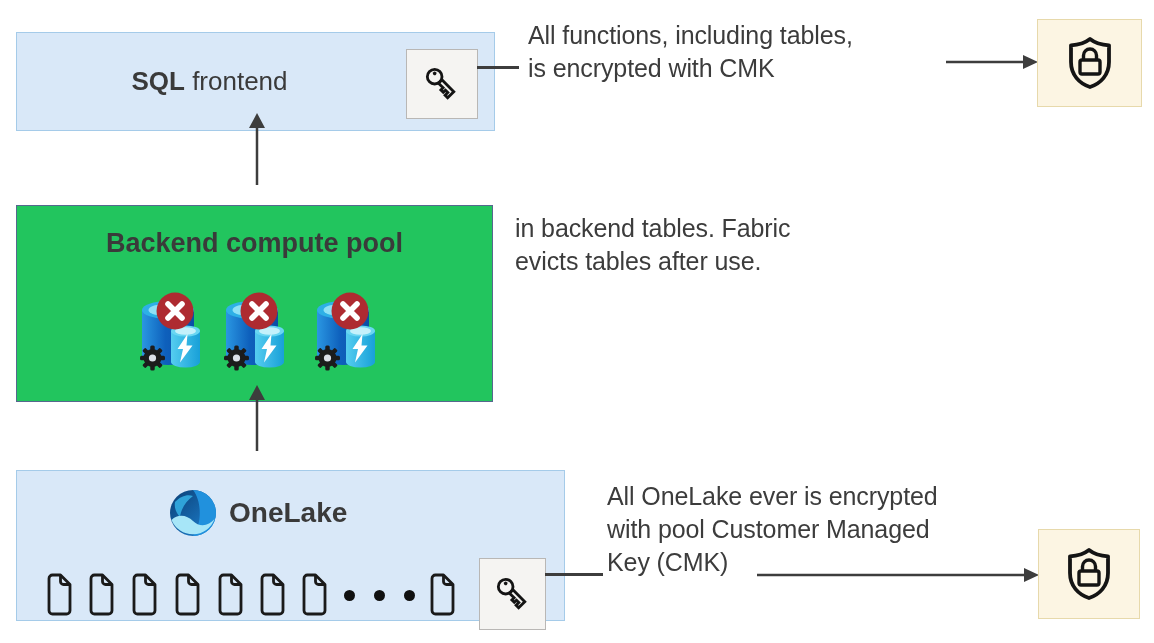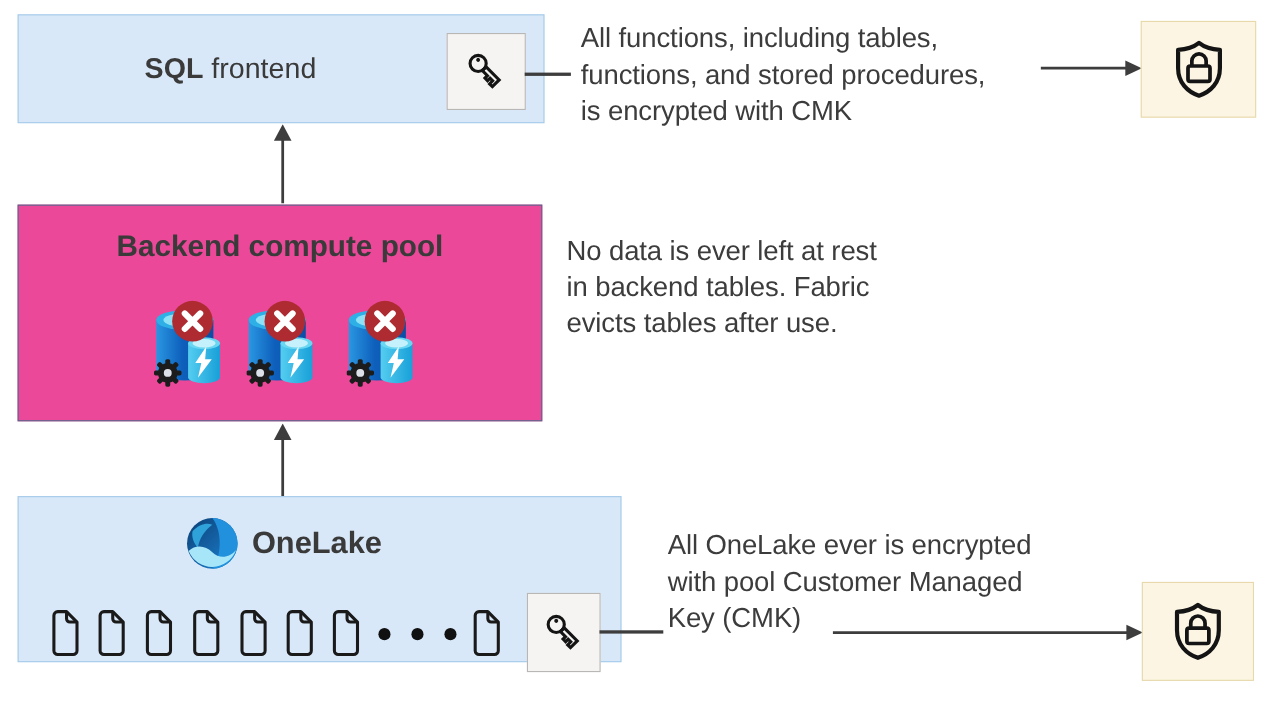--- a/index.html
+++ b/index.html
@@ -1,22 +1,22 @@
 <!DOCTYPE html>
 <html><head>
 <meta charset="utf-8">
 <style>
   html,body{margin:0;padding:0;background:#ffffff;}
   .canvas{
     position:relative;width:1154px;height:643px;background:#ffffff;overflow:hidden;
     font-family:"Liberation Sans","DejaVu Sans",sans-serif;color:#3c3c3c;
   }
-  .box{position:absolute;box-sizing:border-box;}
+  .box{position:absolute;box-sizing:border-box;margin-top:19px;}
   .box.blue{background:#d9e8f8;border:1.5px solid #a5cbe9;}
-  .box.gray{background:#ec4899;border:1.5px solid #56688e;}
+  .box.gray{background:#22c55e;border:1.5px solid #56688e;}
   .box-title{position:absolute;text-align:center;color:#3a3a3a;white-space:nowrap;}
   .sql-title{left:0;right:92px;top:0;height:96px;display:flex;align-items:center;justify-content:center;font-size:26px;}
   .sql-title .b{font-weight:700;}
   .backend-title{left:0;right:0;top:22px;font-size:27px;font-weight:700;}
   .onelake-title{left:212px;top:26px;font-size:28px;font-weight:700;}
   .key-panel{position:absolute;background:#f5f4f2;border:1px solid #b9b7b5;display:flex;align-items:center;justify-content:center;box-sizing:border-box;}
   .shield-panel{position:absolute;background:#fcf5e3;border:1px solid #e7d9ab;display:flex;align-items:center;justify-content:center;box-sizing:border-box;}
   .annotation{position:absolute;font-size:25px;line-height:33px;color:#3c3c3c;white-space:nowrap;letter-spacing:-0.1px;}
   .connector{position:absolute;height:2.5px;background:#3d3d3d;}
   .arrow{position:absolute;}
@@ -41,21 +41,20 @@
           <path d="M21 11.2 H37 V19.5 H33.6 V15.8 H30.4 V18.8 H27.2 V15.8 H21 Z"></path>
         </g>
       </svg>
     </div>
   </div>
 
   <div class="connector" style="left:477px;top:66px;width:42px;"></div>
 
   <div class="annotation" style="left:528px;top:19px;">
     <div>All functions, including tables,</div>
-    <div>functions, and stored procedures,</div>
     <div>is encrypted with CMK</div>
   </div>
 
   <svg class="arrow" style="left:946px;top:53px;" width="94" height="18">
     <line x1="0" y1="9" x2="79" y2="9" stroke="#3d3d3d" stroke-width="2.5"></line>
     <polygon points="92,9 77,2 77,16" fill="#3d3d3d"></polygon>
   </svg>
 
   <div class="shield-panel" style="left:1037px;top:19px;width:105px;height:88px;">
     <svg width="52" height="56" viewBox="0 0 52 56">
@@ -145,21 +144,20 @@
         <rect x="10.25" y="53.5" width="4.5" height="25" rx="1.5" transform="rotate(45 12.5 66)"></rect>
         <rect x="10.25" y="53.5" width="4.5" height="25" rx="1.5" transform="rotate(90 12.5 66)"></rect>
         <rect x="10.25" y="53.5" width="4.5" height="25" rx="1.5" transform="rotate(135 12.5 66)"></rect>
         <circle cx="12.5" cy="66" r="9"></circle>
         <circle cx="12.5" cy="66" r="3.6" fill="#dce0e8"></circle>
       </g>
     </svg>
   </div>
 
   <div class="annotation" style="left:515px;top:212px;">
-    <div>No data is ever left at rest</div>
     <div>in backend tables. Fabric</div>
     <div>evicts tables after use.</div>
   </div>
 
   <svg class="arrow" style="left:248px;top:385px;" width="18" height="66">
     <polygon points="9,0 1,15 17,15" fill="#3d3d3d"></polygon>
     <line x1="9" y1="13" x2="9" y2="66" stroke="#3d3d3d" stroke-width="2.5"></line>
   </svg>
 
   <div class="box blue" style="left:16px;top:451px;width:549px;height:151px;">

